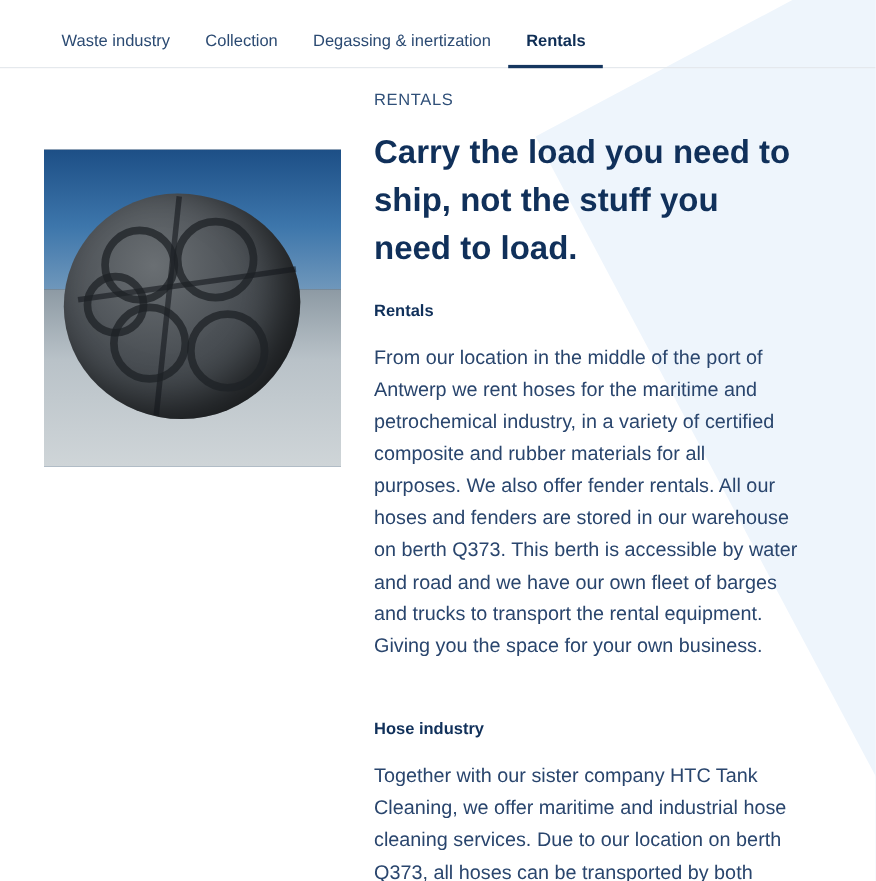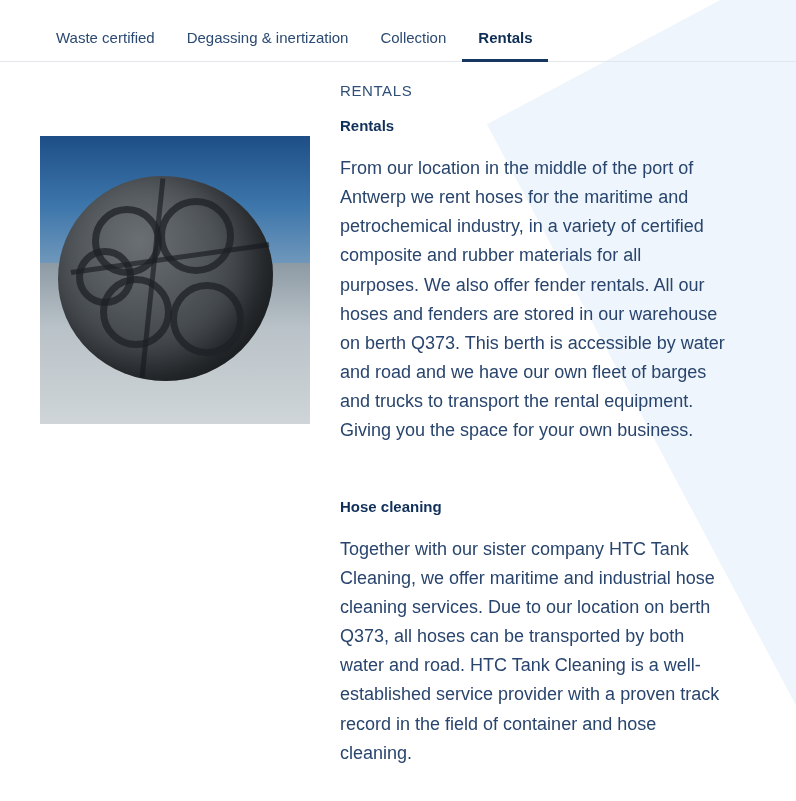--- a/index.html
+++ b/index.html
@@ -180,23 +180,23 @@
 <body>
 
 <div class="bg-wash">
   <div class="band2"></div>
   <div class="band1"></div>
 </div>
 
 <div class="page">
 
   <nav class="tabbar">
-    <div class="tab">Waste certified</div>
+    <div class="tab">Waste industry</div>
+    <div class="tab">Collection</div>
     <div class="tab">Degassing &amp; inertization</div>
-    <div class="tab">Collection</div>
     <div class="tab active">Rentals</div>
   </nav>
 
   <div class="content">
 
     <div class="media-col">
       <div class="photo">
         <div class="sky"></div>
         <div class="ground"></div>
         <div class="fender"></div>
@@ -205,24 +205,25 @@
         <div class="tyre t1"></div>
         <div class="tyre t2"></div>
         <div class="tyre t3"></div>
         <div class="tyre t4"></div>
         <div class="tyre t5"></div>
       </div>
     </div>
 
     <div class="text-col">
       <div class="eyebrow">RENTALS</div>
+      <h1 class="headline">Carry the load you need to ship, not the stuff you need to load.</h1>
 
       <h2 class="subhead">Rentals</h2>
       <p class="body">From our location in the middle of the port of Antwerp we rent hoses for the maritime and petrochemical industry, in a variety of certified composite and rubber materials for all purposes. We also offer fender rentals. All our hoses and fenders are stored in our warehouse on berth Q373. This berth is accessible by water and road and we have our own fleet of barges and trucks to transport the rental equipment. Giving you the space for your own business.</p>
 
       <div class="section-gap"></div>
 
-      <h2 class="subhead">Hose cleaning</h2>
+      <h2 class="subhead">Hose industry</h2>
       <p class="body">Together with our sister company HTC Tank Cleaning, we offer maritime and industrial hose cleaning services. Due to our location on berth Q373, all hoses can be transported by both water and road. HTC Tank Cleaning is a well-established service provider with a proven track record in the field of container and hose cleaning.</p>
     </div>
 
   </div>
 </div>
 
 </body></html>

